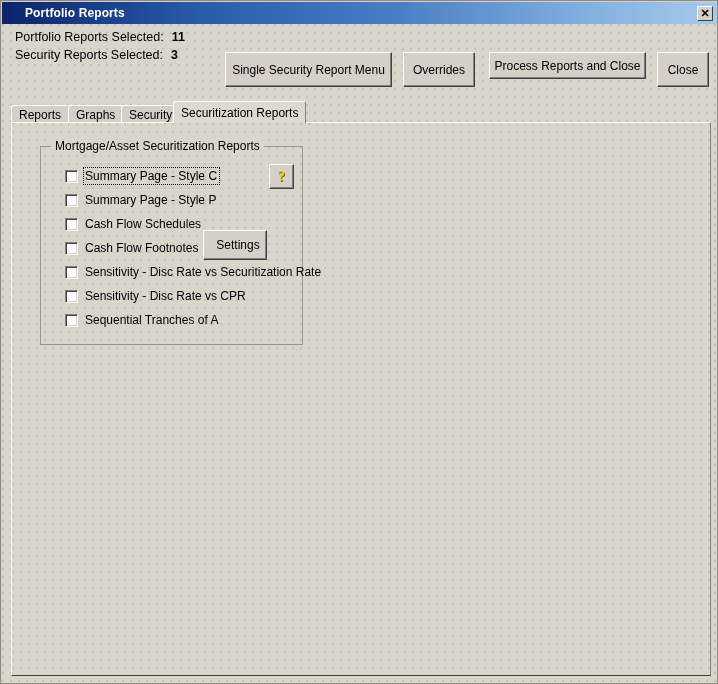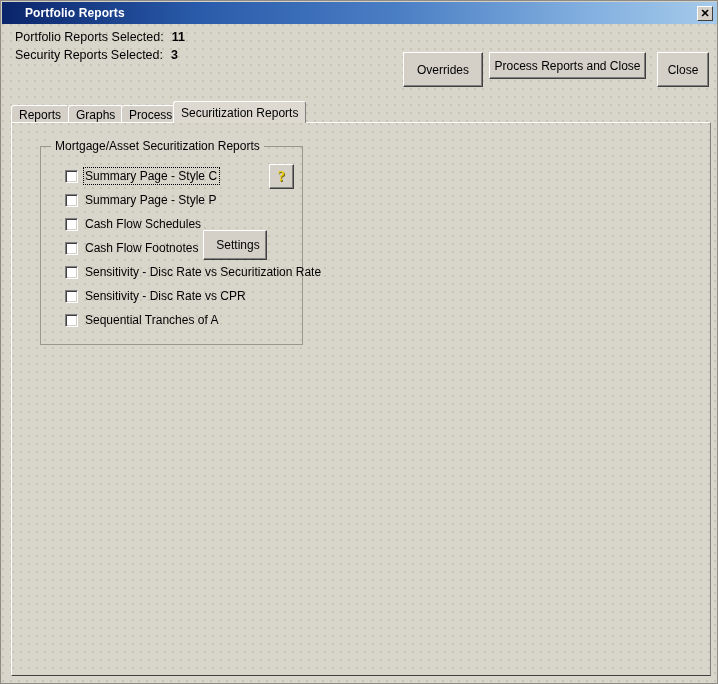--- a/index.html
+++ b/index.html
@@ -111,21 +111,21 @@
     font-family: "Liberation Sans", sans-serif;
     display: flex;
     align-items: center;
     justify-content: center;
     cursor: default;
     white-space: nowrap;
     padding: 0 4px;
   }
 
   #btn-single  { left: 223px; top: 28px; width: 167px; height: 35px; }
-  #btn-over    { left: 401px; top: 28px; width: 80px;  height: 35px; }
+  #btn-over    { left: 401px; top: 28px; width: 72px;  height: 35px; }
   #btn-process { left: 487px; top: 28px; width: 157px; height: 27px; }
   #btn-close   { left: 655px; top: 28px; width: 52px;  height: 35px; }
 
   
   #tabstrip {
     position: absolute;
     left: 9px; top: 77px;
     width: 700px;
     height: 22px;
   }
@@ -283,29 +283,30 @@
     <div id="header">
 
       <div class="count-row" id="count-row-1">
         <span class="count-label">Portfolio Reports Selected:</span><span class="count-value">11</span>
       </div>
 
       <div class="count-row" id="count-row-2">
         <span class="count-label">Security Reports Selected:</span><span class="count-value">3</span>
       </div>
 
+      <div class="btn" id="btn-single">Single Security Report Menu</div>
       <div class="btn" id="btn-over">Overrides</div>
       <div class="btn" id="btn-process">Process Reports and Close</div>
       <div class="btn" id="btn-close">Close</div>
     </div>
 
     <div id="tabstrip">
       <div class="tab" style="left:0px;">Reports</div>
       <div class="tab" style="left:57px;">Graphs</div>
-      <div class="tab" style="left:110px;">Process</div>
+      <div class="tab" style="left:110px;">Security</div>
       <div class="tab active" style="left:162px;">Securitization Reports</div>
     </div>
 
     <div id="page-panel" class="dotted">
 
       <div id="groupbox">
         <span id="groupbox-title">Mortgage/Asset Securitization Reports</span>
 
         <div class="cbrow" style="left:24px; top:21px;">
           <span class="cbox"></span>

